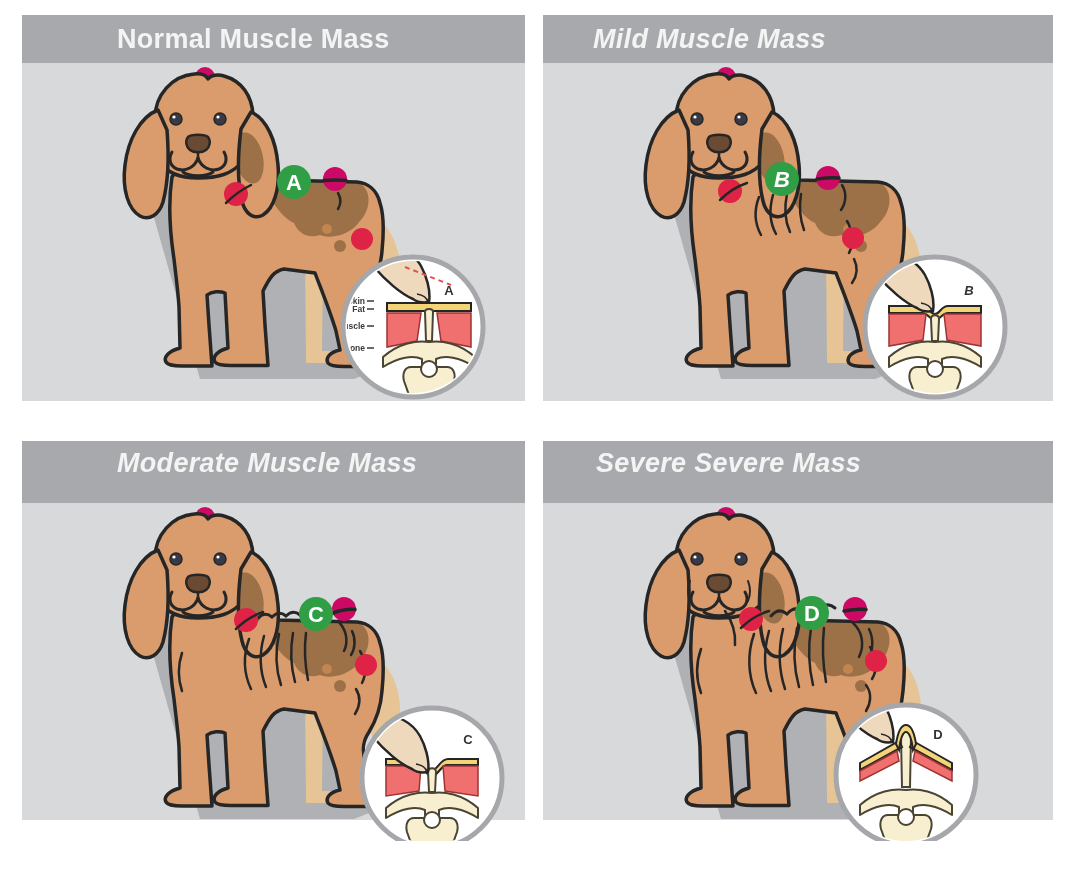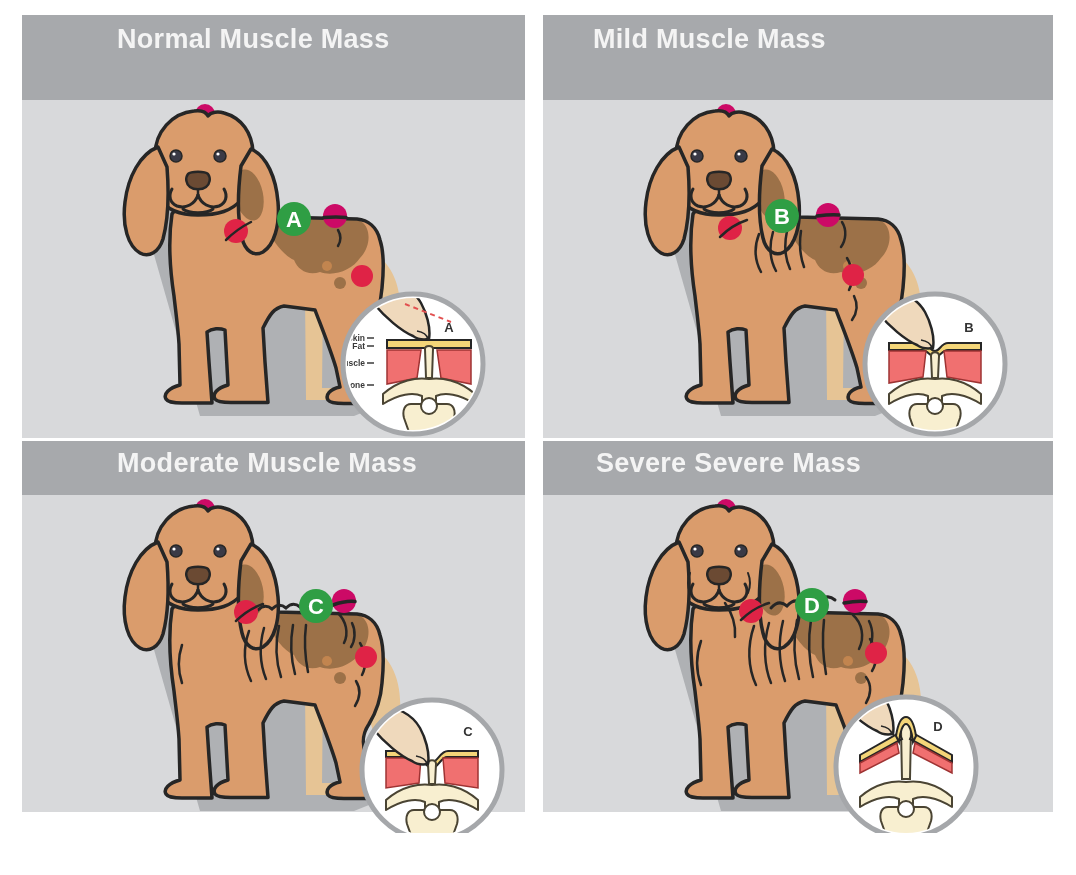--- a/index.html
+++ b/index.html
@@ -1,24 +1,24 @@
 <!DOCTYPE html>
 <html><head>
 <meta charset="utf-8">
 <style>
   html,body{margin:0;padding:0;background:#ffffff;font-family:"Liberation Sans",sans-serif;}
   .canvas{position:relative;width:1076px;height:875px;background:#ffffff;overflow:hidden;}
   .panel{position:absolute;overflow:visible;}
   .p1{left:22px;top:15px;width:503px;}
-  .p2{left:543px;top:15px;width:510px;}
+  .p2{left:543px;top:15px;width:510px;font-style:italic;}
   .p3{left:22px;top:441px;width:503px;}
   .p4{left:543px;top:441px;width:510px;}
   .panel-header{background:#A7A9AC;width:100%;}
-  .row1 .panel-header{height:85px;}
-  .row2 .panel-header{height:54px;}
+  .row1 .panel-header{height:48px;}
+  .row2 .panel-header{height:62px;font-style:italic;}
   .panel-title{margin:0;color:#F4F4F4;font-size:27px;font-weight:bold;letter-spacing:.3px;
                padding-top:9px;white-space:nowrap;}
   .row2 .panel-title{padding-top:7px;}
   .p1 .panel-title,.p3 .panel-title{padding-left:95px;}
   .p2 .panel-title{padding-left:50px;}
   .p4 .panel-title{padding-left:53px;}
   .panel-body{position:relative;background:#D8D9DB;width:100%;overflow:visible;}
   .row1 .panel-body{height:338px;}
   .row2 .panel-body{height:317px;}
   .panel-body svg{position:absolute;left:0;top:0;display:block;}

